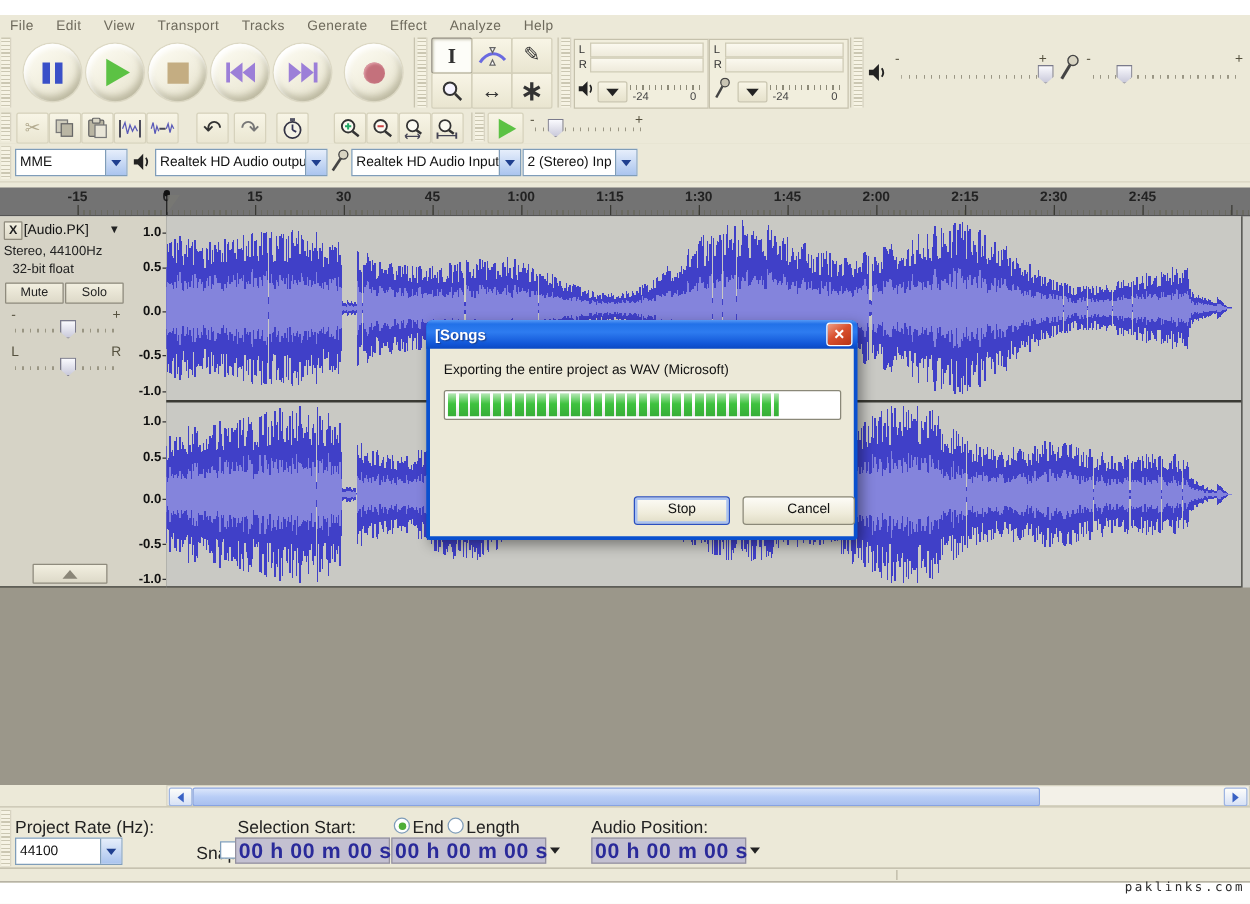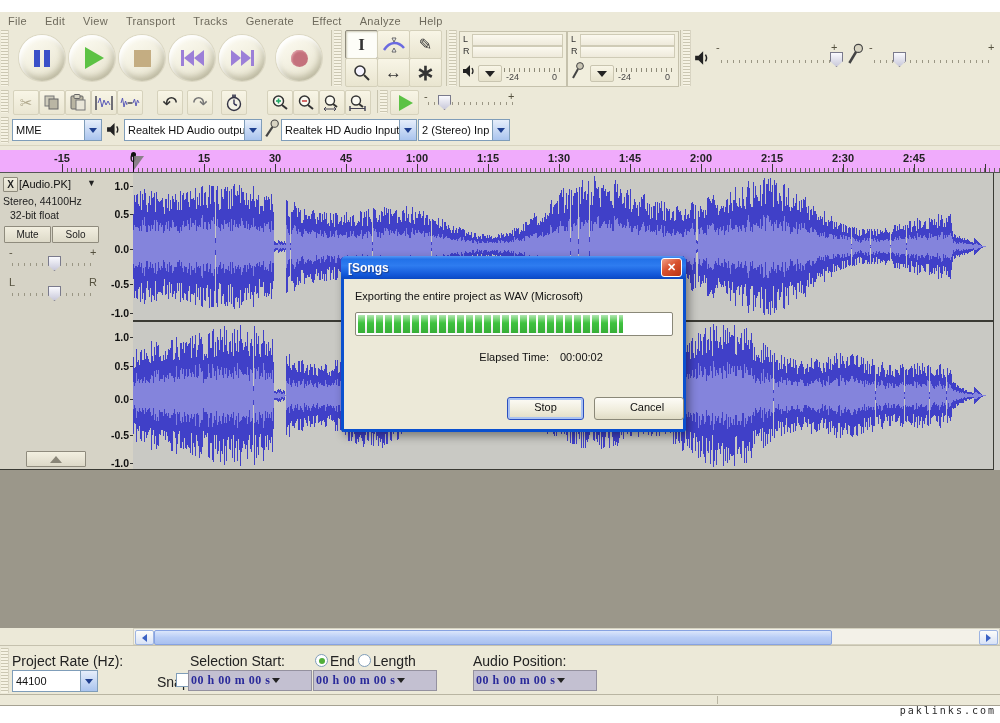--- a/index.html
+++ b/index.html
@@ -54,21 +54,21 @@
   .arrowbtn{position:absolute;width:22px;height:15px;background:linear-gradient(#f8f5e6,#e6e2cc);border:1px solid #c9c5b0;border-radius:2px;display:flex;align-items:center;justify-content:center;cursor:pointer;}
   .dn-tri{width:0;height:0;border-left:5px solid transparent;border-right:5px solid transparent;border-top:6px solid #222;}
   .scale{position:absolute;height:4px;background:repeating-linear-gradient(90deg,#8d8a78 0 1px,transparent 1px 5px);}
   .scale-num{position:absolute;font-size:9px;color:#444;}
   
   .combo{position:absolute;height:20px;background:#ffffff;border:1px solid #7f9db9;display:flex;align-items:center;cursor:pointer;}
   .combo .txt{flex:1;padding:0 3px;white-space:nowrap;overflow:hidden;font-size:11px;color:#111;}
   .combo .btn{width:16px;height:100%;background:linear-gradient(#e6eefb,#aac4ee);border-left:1px solid #7f9db9;display:flex;align-items:center;justify-content:center;}
   .combo .btn i{width:0;height:0;border-left:4px solid transparent;border-right:4px solid transparent;border-top:5px solid #1f3f8f;}
   
-  #ruler{position:absolute;left:0;top:138px;width:1000px;height:22px;background:#f0abfc;border-bottom:1px solid #4a4a44;}
+  #ruler{position:absolute;left:0;top:138px;width:1000px;height:22px;background:#737373;border-bottom:1px solid #4a4a44;}
   .ruler-label{position:absolute;top:2px;transform:translateX(-50%);font-weight:bold;font-size:11px;color:#222;}
   #minor-ticks{position:absolute;left:62px;right:0;bottom:0;height:4px;
      background:repeating-linear-gradient(90deg,#6a6a60 0 1px,transparent 1px 4.73px);}
   .mid-tick{position:absolute;bottom:0;width:1px;height:8px;background:#3a3a34;}
   
   #trackarea{position:absolute;left:0;top:160px;width:1000px;height:298px;background:#c9c9c4;border-top:1px solid #555;}
   #trackpanel{position:absolute;left:0;top:0;width:104px;height:296px;background:#d6d3c6;border-right:1px solid #8a877a;border-bottom:2px solid #3a3a34;}
   .tp-btn{background:linear-gradient(#f2efe0,#ddd9c8);border:1px solid #8f8b7d;border-radius:1px;
      display:flex;align-items:center;justify-content:center;font-size:10px;color:#222;cursor:pointer;}
   #vruler{position:absolute;left:104px;top:0;width:29px;height:296px;background:#d6d3c6;border-right:1px solid #4a4a44;border-bottom:2px solid #3a3a34;}
@@ -86,21 +86,21 @@
       border:1px solid #9db4e2;border-radius:2px;display:flex;align-items:center;justify-content:center;cursor:pointer;}
   .tri-left{width:0;height:0;border-top:4px solid transparent;border-bottom:4px solid transparent;border-right:5px solid #3a62c4;}
   .tri-right{width:0;height:0;border-top:4px solid transparent;border-bottom:4px solid transparent;border-left:5px solid #3a62c4;}
   #scroll-thumb{position:absolute;left:20px;top:1px;width:676px;height:13px;border-radius:2px;
       background:linear-gradient(#dbe6fb,#b8cdf6 50%,#a9c0ef);border:1px solid #87a3e2;cursor:pointer;}
   
   #selbar{position:absolute;left:0;top:633px;width:1000px;height:49px;background:#ece9d8;border-top:1px solid #c5c1ae;}
   .sel-label{position:absolute;top:7px;font-size:14px;color:#222;}
   .timefield{position:absolute;top:24px;height:19px;background:#c3c0d1;border:1px solid #94919f;
       display:flex;align-items:center;padding:0 2px;cursor:pointer;}
-  .timefield .tval{font-family:Liberation Serif, serif;font-size:12px;font-weight:bold;color:#2a2a9a;letter-spacing:.5px;white-space:nowrap;text-align:center;}
+  .timefield .tval{font-family:Liberation Sans, sans-serif;font-size:17px;font-weight:bold;color:#2a2a9a;letter-spacing:.5px;white-space:nowrap;text-align:center;}
   .timefield .caret{width:0;height:0;border-left:4px solid transparent;border-right:4px solid transparent;border-top:5px solid #222;margin-left:2px;}
   .radio{position:absolute;top:8px;width:11px;height:11px;border-radius:50%;background:#fff;border:1px solid #7f9db9;cursor:pointer;}
   .radio.on::after{content:"";position:absolute;left:2.5px;top:2.5px;width:6px;height:6px;border-radius:50%;background:#4fae38;}
   .checkbox{position:absolute;top:27px;width:12px;height:12px;background:#fff;border:1px solid #7f9db9;cursor:pointer;}
   
   #statusstrip{position:absolute;left:0;top:682px;width:1000px;height:10px;background:#ece9d8;border-top:1px solid #b9b5a2;border-bottom:1px solid #a5a192;}
   #status-div{position:absolute;left:717px;top:1px;width:1px;height:8px;background:#b9b5a2;}
   #watermark{position:absolute;right:4px;top:705px;font-family:"DejaVu Sans Mono",monospace;font-size:10px;letter-spacing:2px;color:#2a2a2a;}
   
   #dialog{position:absolute;left:341px;top:256px;width:345px;height:176px;z-index:20;
@@ -576,23 +576,19 @@
       <span class="ttl">[Songs</span>
       <div id="dlg-close">
         <span>✕</span>
       </div>
     </div>
     <div id="dlg-body">
       <div id="dlg-msg">Exporting the entire project as WAV (Microsoft)</div>
       <div id="dlg-progress">
         <div id="progress-fill" style="width: 85%;"></div>
       </div>
-      <div class="dlg-row" id="row-elapsed">
-        <span class="lab">Elapsed Time:</span>
-        <span>00:00:02</span>
-      </div>
       <div class="xp-btn" id="btn-stop">Stop</div>
       <div class="xp-btn" id="btn-cancel">Cancel</div>
     </div>
   </div>
 
   <div id="watermark">paklinks.com</div>
 </div>
 
 </body></html>

